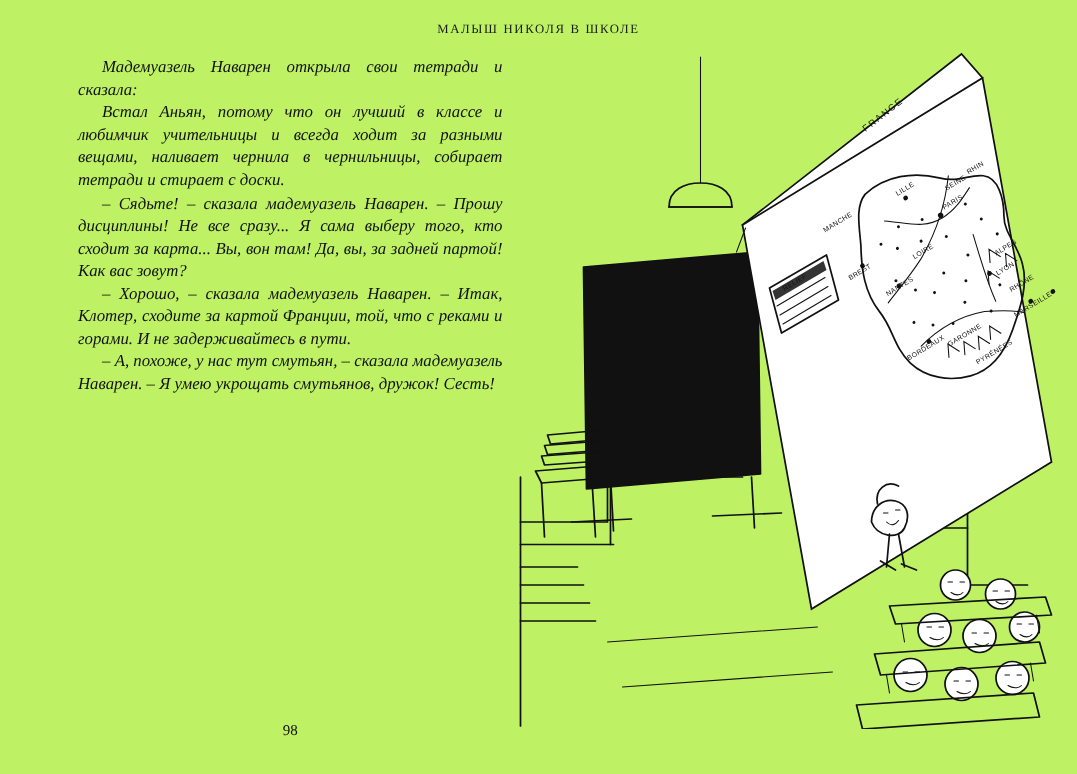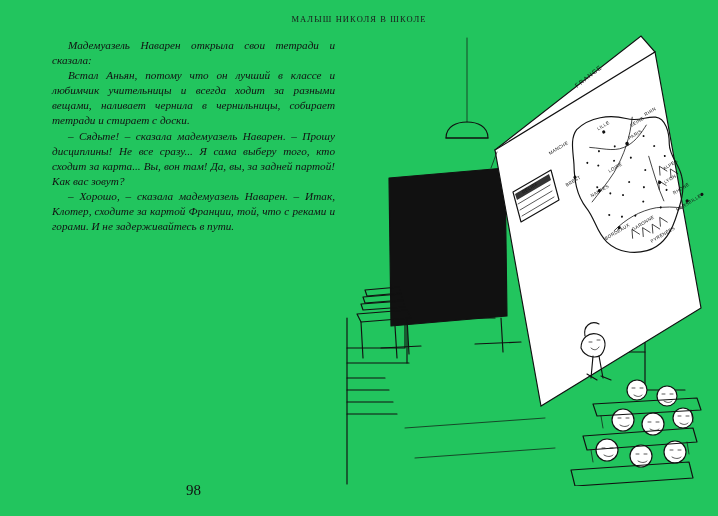--- a/index.html
+++ b/index.html
@@ -11,21 +11,21 @@
     width: 718px;
     height: 516px;
     overflow: hidden;
     font-family: "Liberation Serif", serif;
     color: #111111;
   }
   .page {
     position: relative;
     width: 718px;
     height: 516px;
-    background: #22c55e;
+    background: #bef264;
   }
 
   
   .running-head {
     position: absolute;
     top: 14px;
     left: 0;
     width: 718px;
     text-align: center;
     font-size: 8.5px;
@@ -53,21 +53,21 @@
     text-indent: 16px;
   }
 
   
   .folio {
     position: absolute;
     left: 52px;
     top: 482px;
     width: 283px;
     text-align: center;
-    font-size: 15px;
+    font-size: 10px;
     color: #111111;
   }
 
   
   .illustration {
     position: absolute;
     left: 345px;
     top: 18px;
     width: 360px;
     height: 468px;
@@ -98,20 +98,21 @@
 
 <div class="page">
 
   <div class="running-head">МАЛЫШ НИКОЛЯ В ШКОЛЕ</div>
 
   <div class="text-column">
     <p>Мадемуазель Наварен открыла свои тетради и сказала:</p>
     <p>Встал Аньян, потому что он лучший в классе и любимчик учительницы и всегда ходит за разными вещами, наливает чернила в чернильницы, собирает тетради и стирает с доски.</p>
     <p>– Сядьте! – сказала мадемуазель Наварен. – Прошу дисциплины! Не все сразу... Я сама выберу того, кто сходит за карта... Вы, вон там! Да, вы, за задней партой! Как вас зовут?</p>
     <p>– Хорошо, – сказала мадемуазель Наварен. – Итак, Клотер, сходите за картой Франции, той, что с реками и горами. И не задерживайтесь в пути.</p>
+    <p>– А, похоже, у нас тут смутьян, – сказала мадемуазель Наварен. – Я умею укрощать смутьянов, дружок! Сесть!</p>
   </div>
 
   <div class="folio">98</div>
 
   <div class="illustration">
     <svg width="360" height="468" viewBox="0 0 360 468" xmlns="http://www.w3.org/2000/svg">
 
       <g>
         <path class="ink" d="M2 330 L60 330 L60 300 L150 300"></path>
         <path class="ink" d="M2 360 L40 360 M2 372 L44 372 M2 384 L48 384 M2 396 L52 396"></path>

